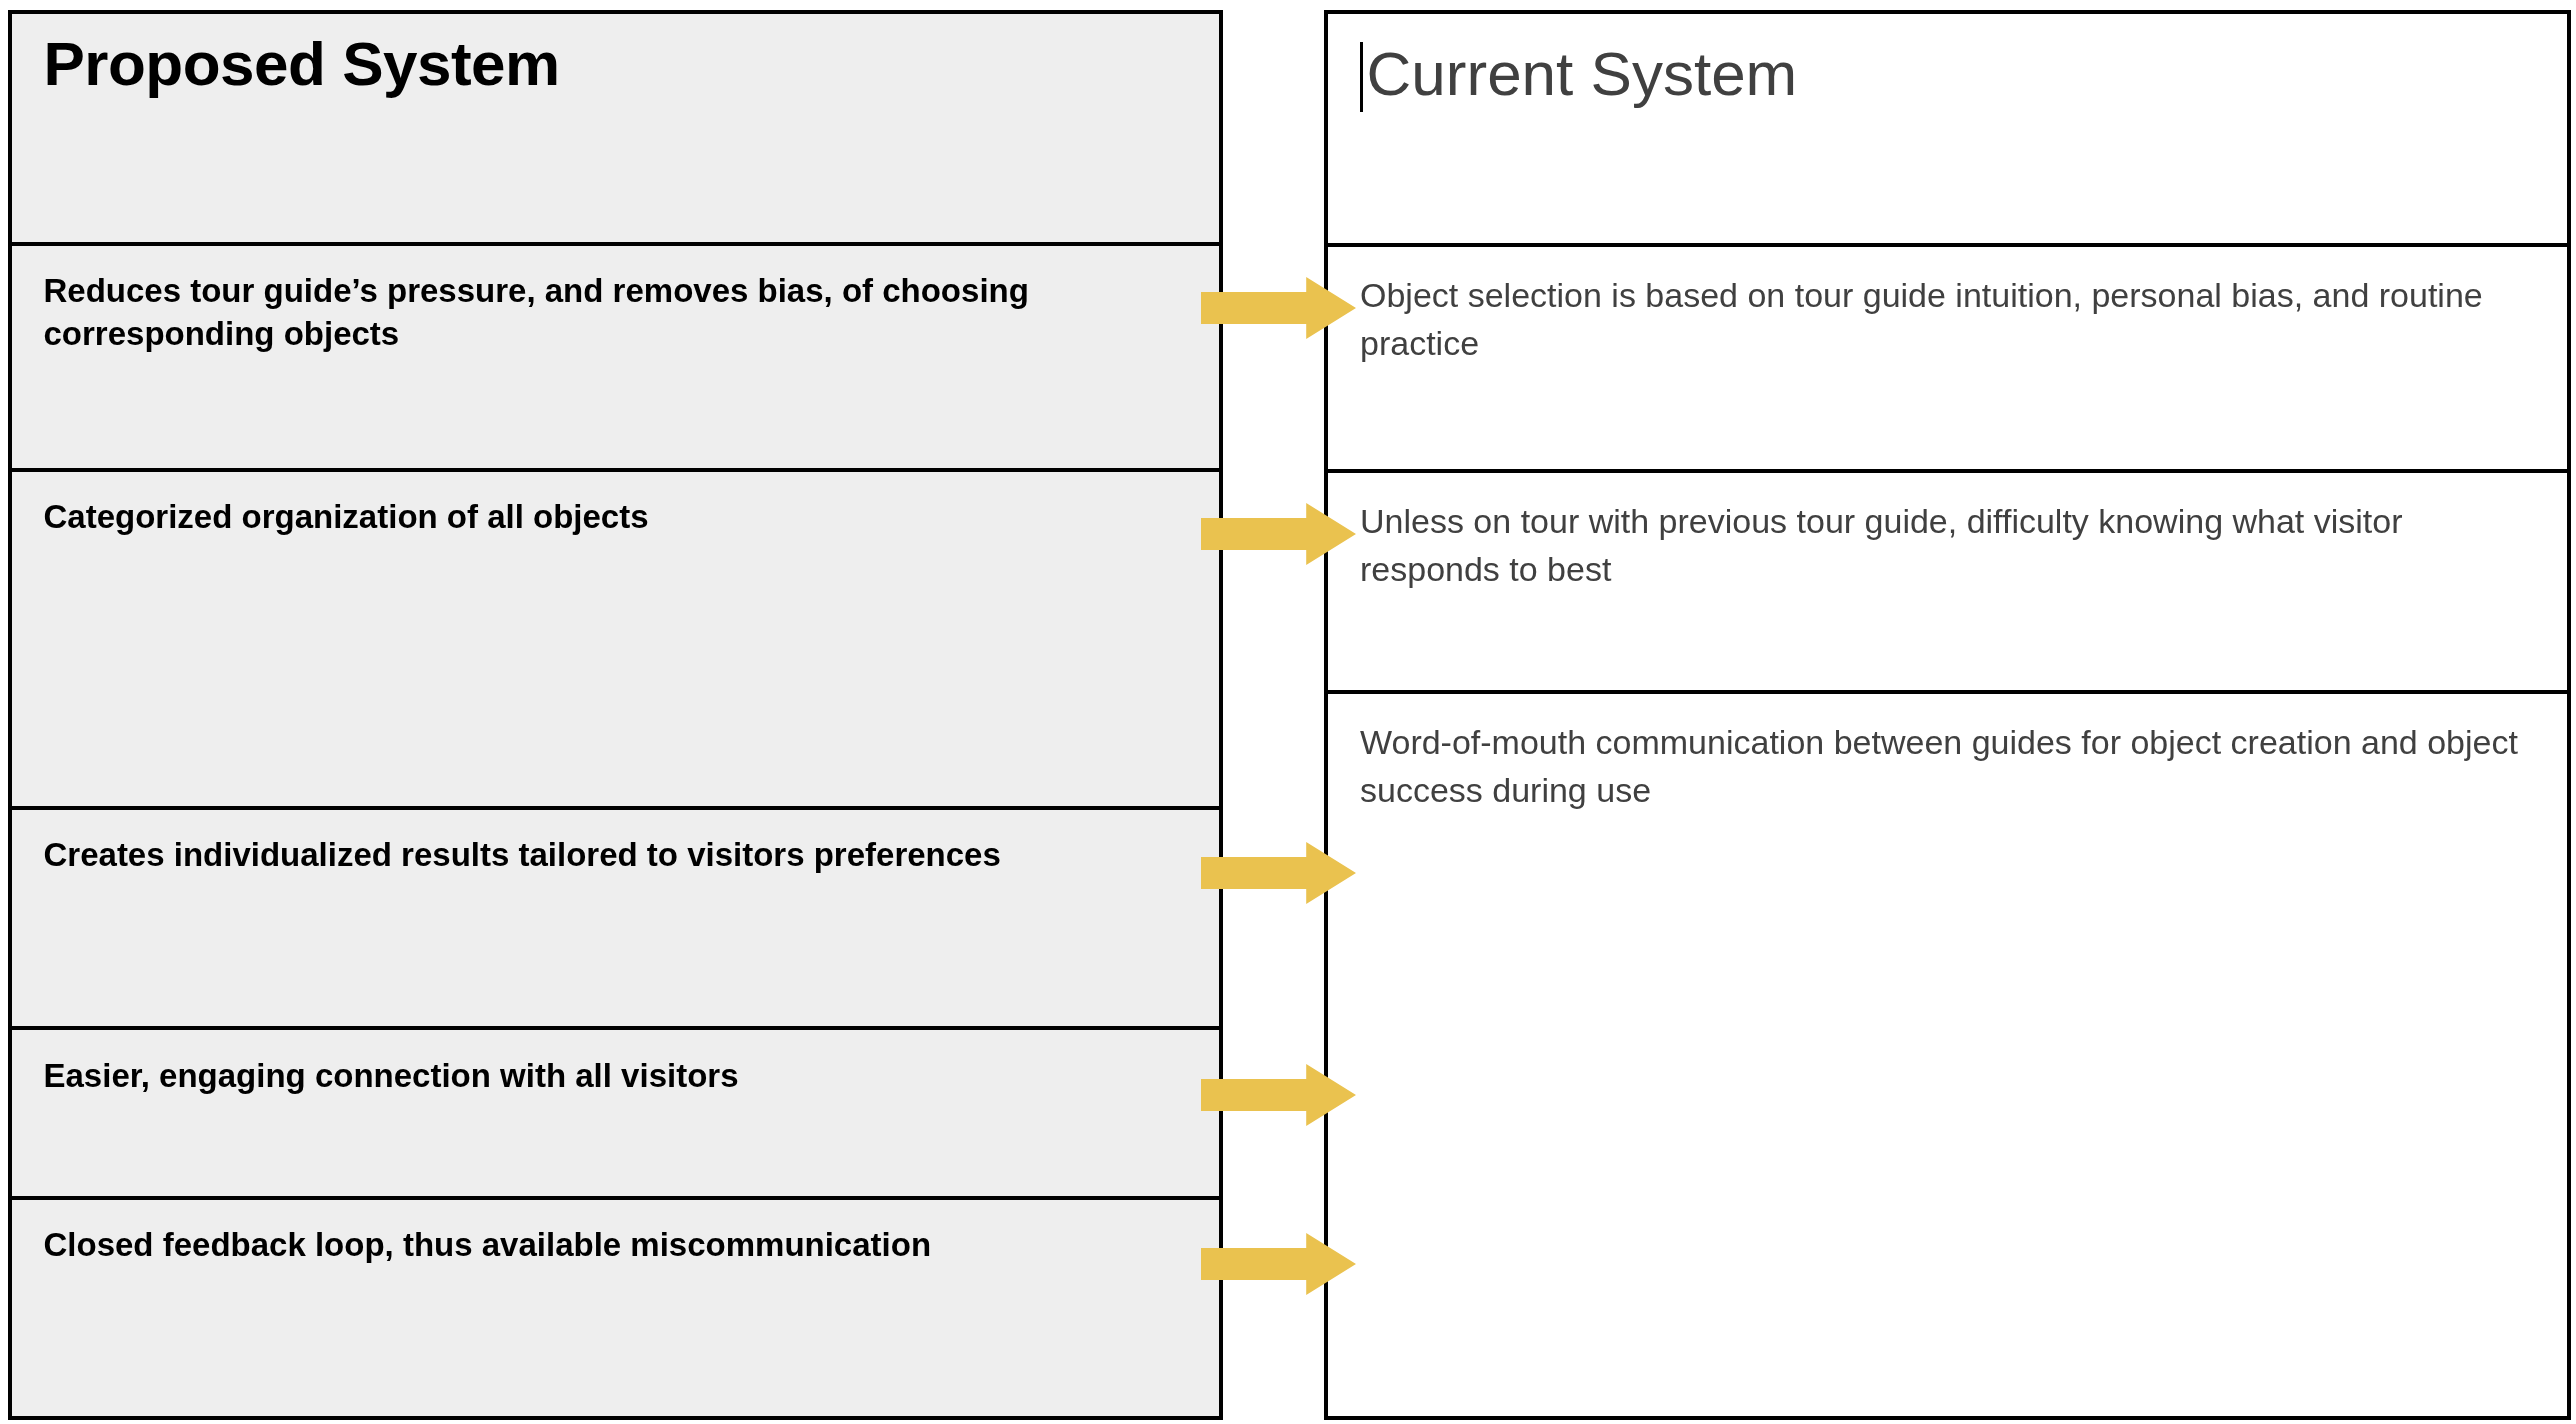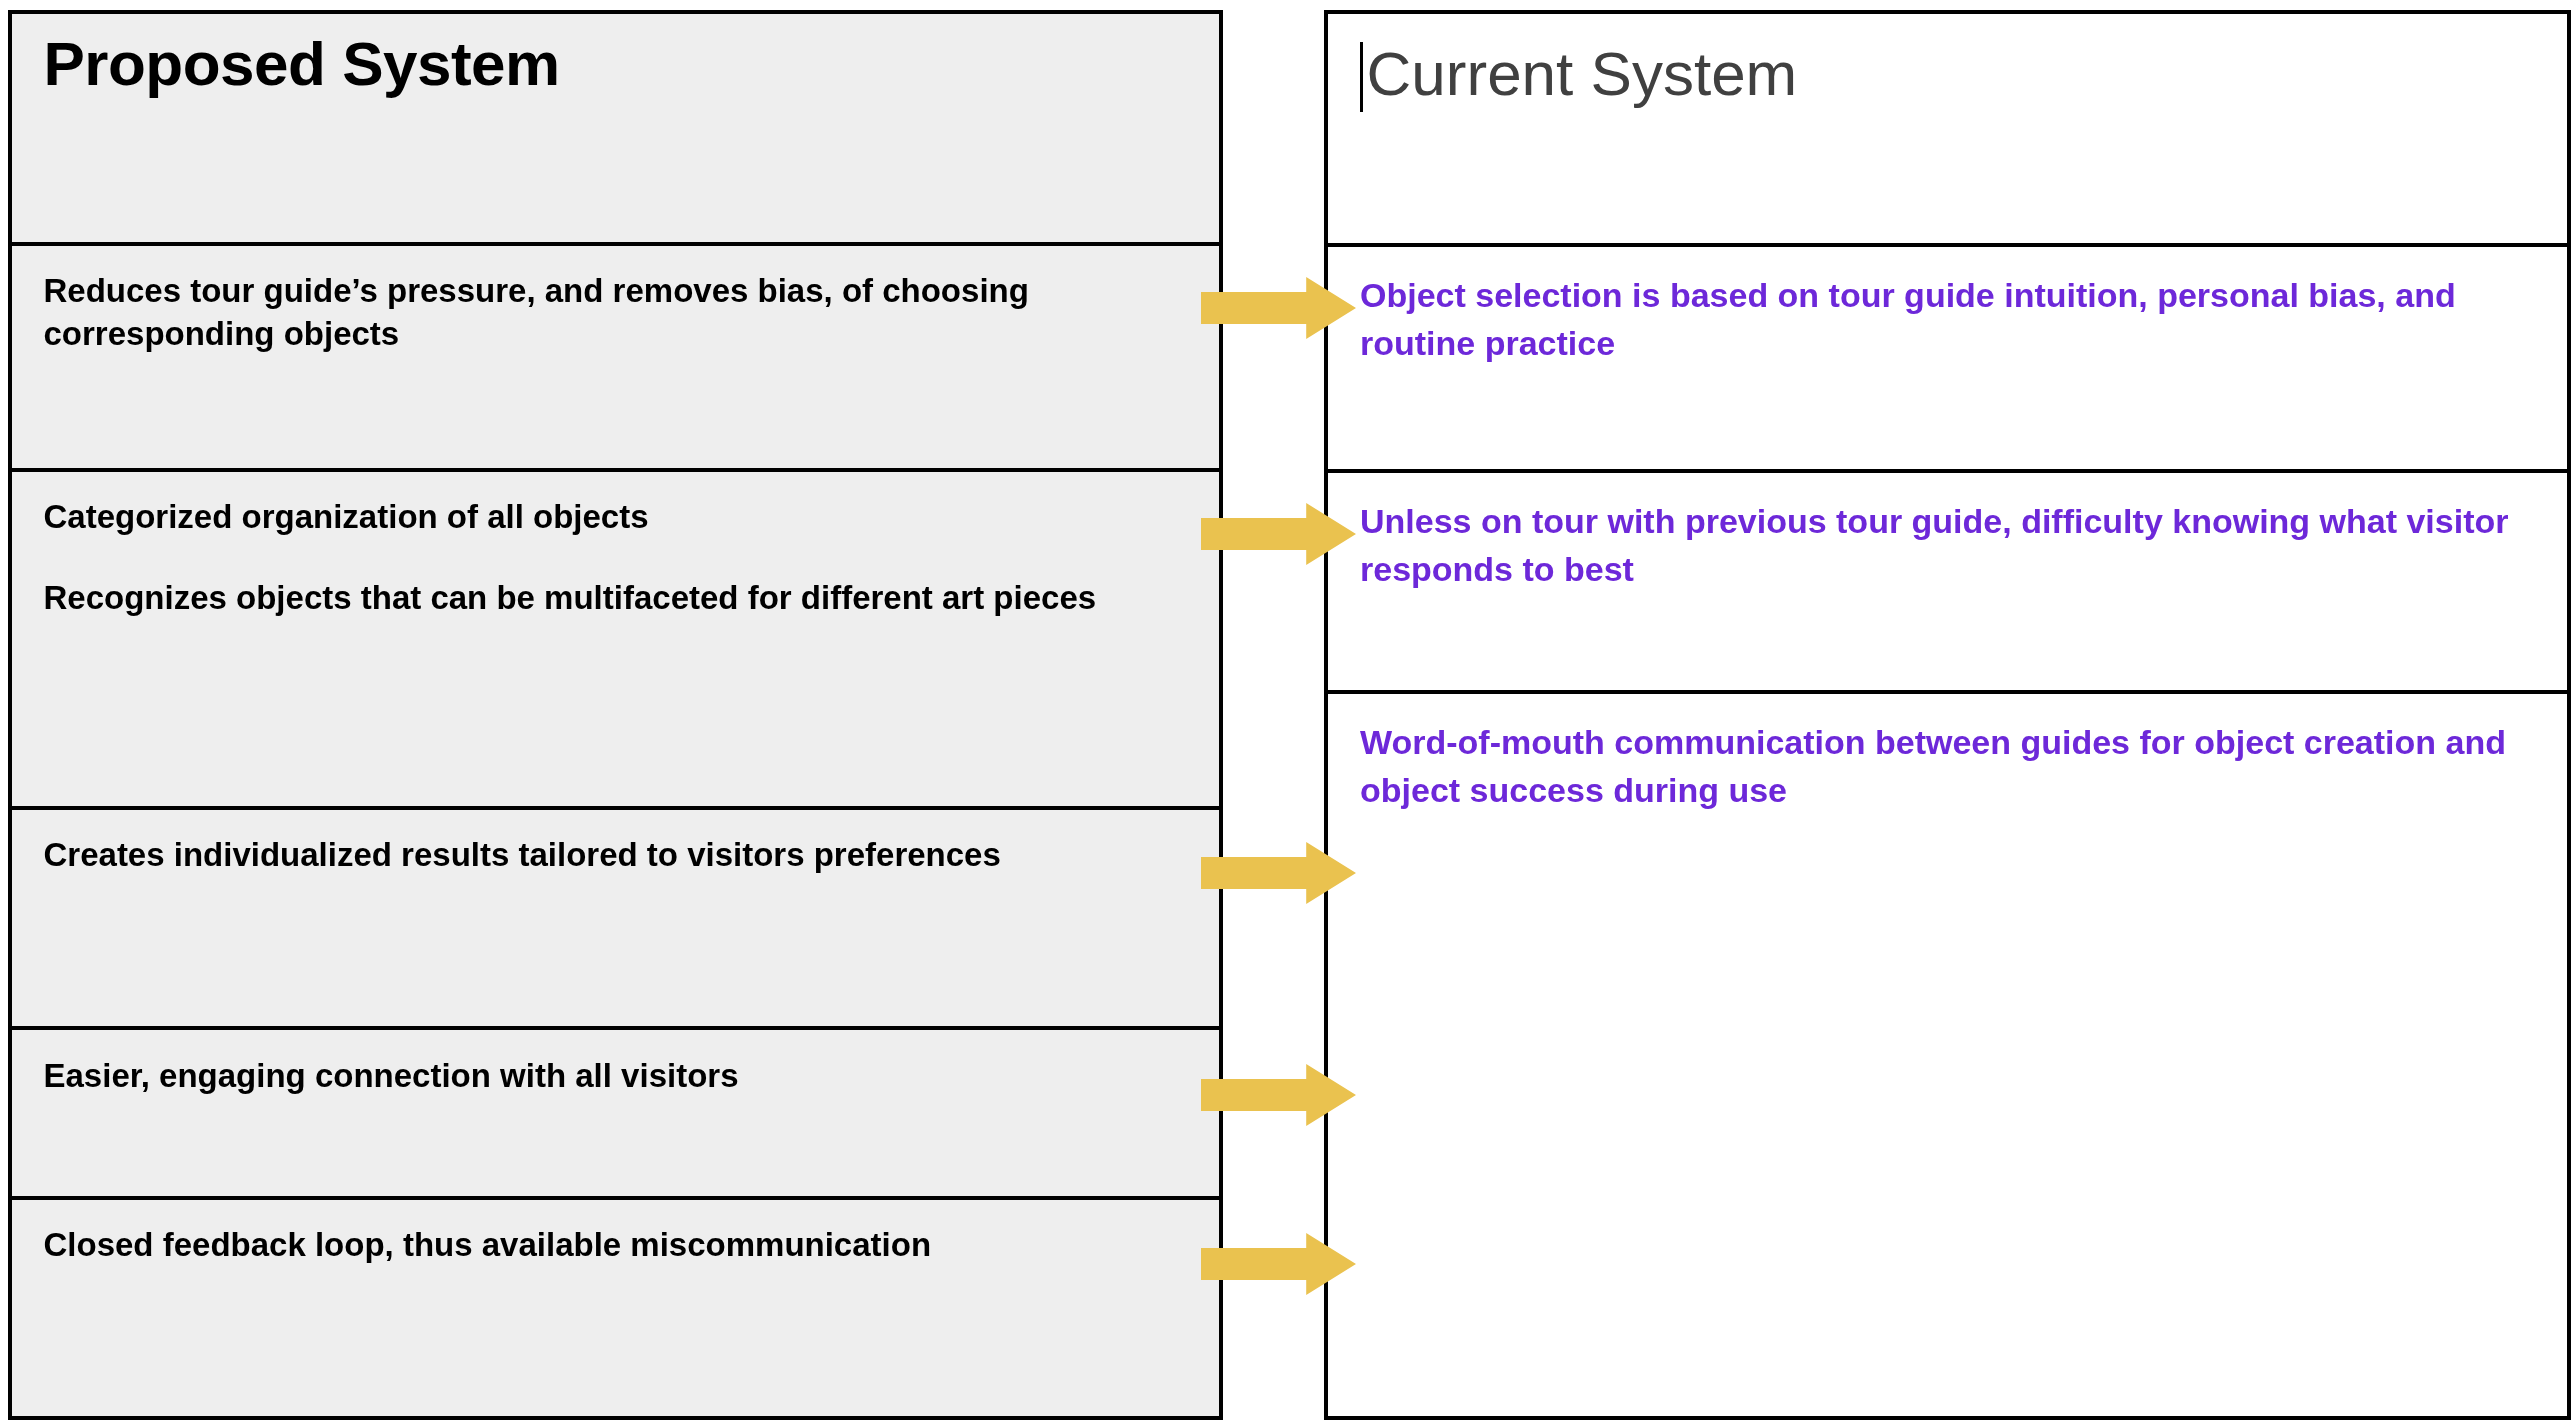--- a/index.html
+++ b/index.html
@@ -104,22 +104,22 @@
     width: 2.8px;
     height: 70px;
     background: #000000;
     margin-right: 3.8px;
     flex: 0 0 auto;
     position: relative;
     top: 1.9px;
   }
   .body-right {
     font-size: 34px;
-    font-weight: bold;
-    color: #6d28d9;
+    font-weight: normal;
+    color: #404040;
     line-height: 1.42;
   }
 
   
   .arrow {
     position: absolute;
     left: 1201px;
     width: 155px;
     height: 62px;
     z-index: 5;
@@ -142,21 +142,20 @@
     <div class="cell cell-head r-head">
       <div class="title-left">Proposed System</div>
     </div>
 
     <div class="cell r-1">
       <div class="body-left">Reduces tour guide’s pressure, and removes bias, of choosing corresponding objects</div>
     </div>
 
     <div class="cell r-2">
       <div class="body-left">Categorized organization of all objects</div>
-      <div class="body-left">Recognizes objects that can be multifaceted for different art pieces</div>
     </div>
 
     <div class="cell r-3">
       <div class="body-left">Creates individualized results tailored to visitors preferences</div>
     </div>
 
     <div class="cell r-4">
       <div class="body-left">Easier, engaging connection with all visitors</div>
     </div>
 

